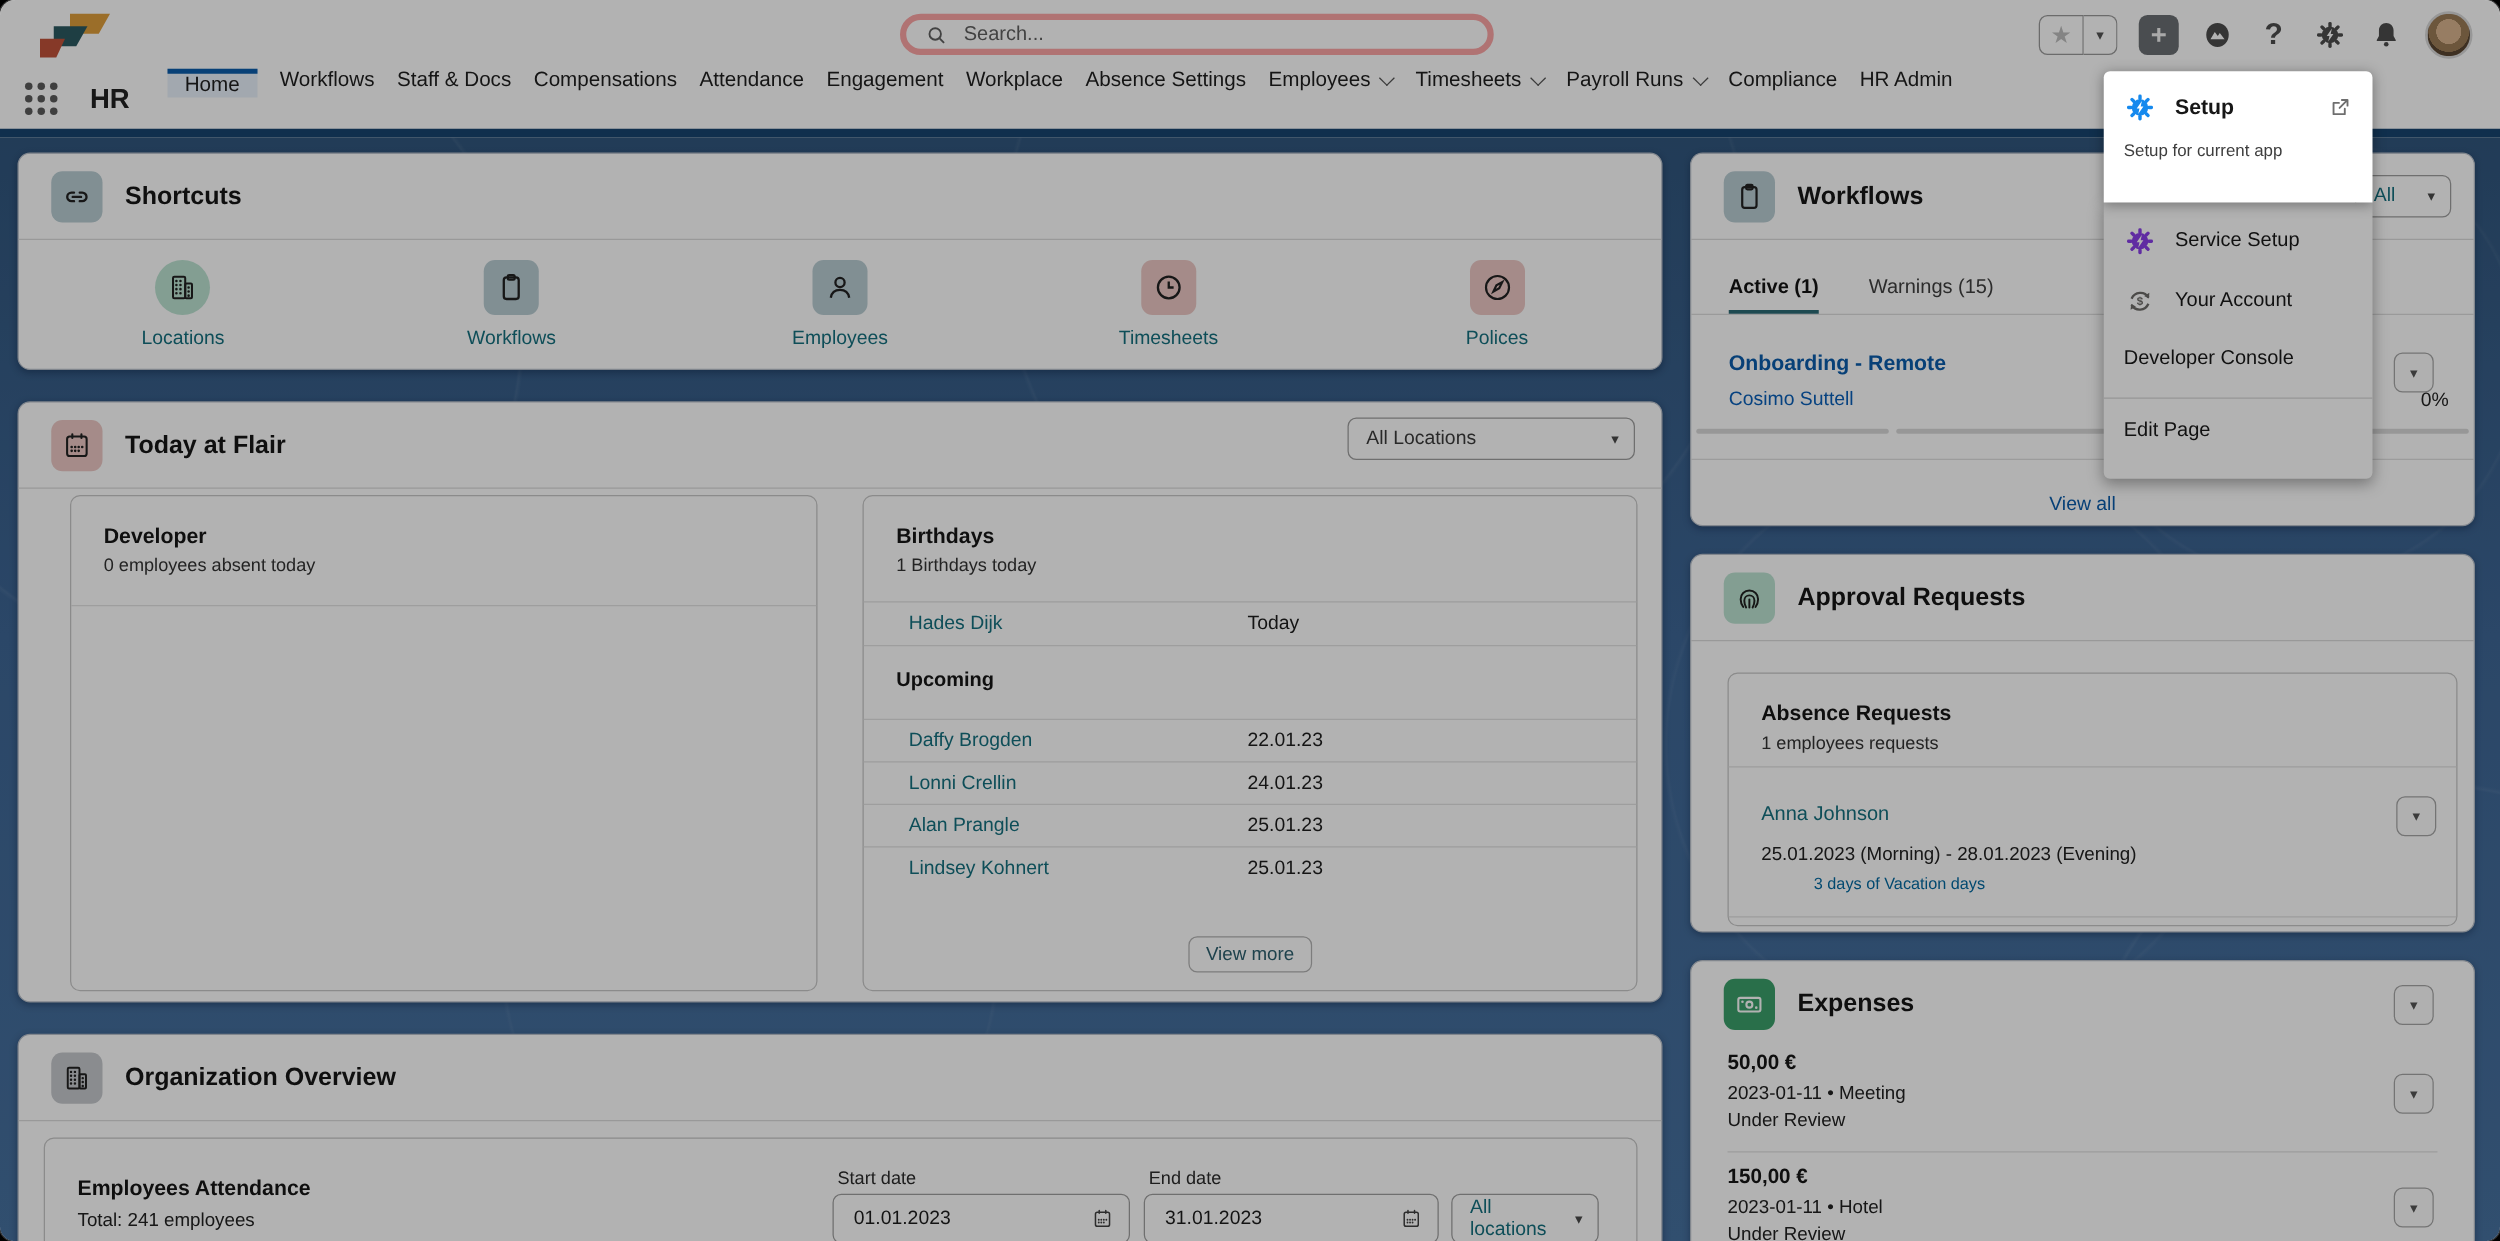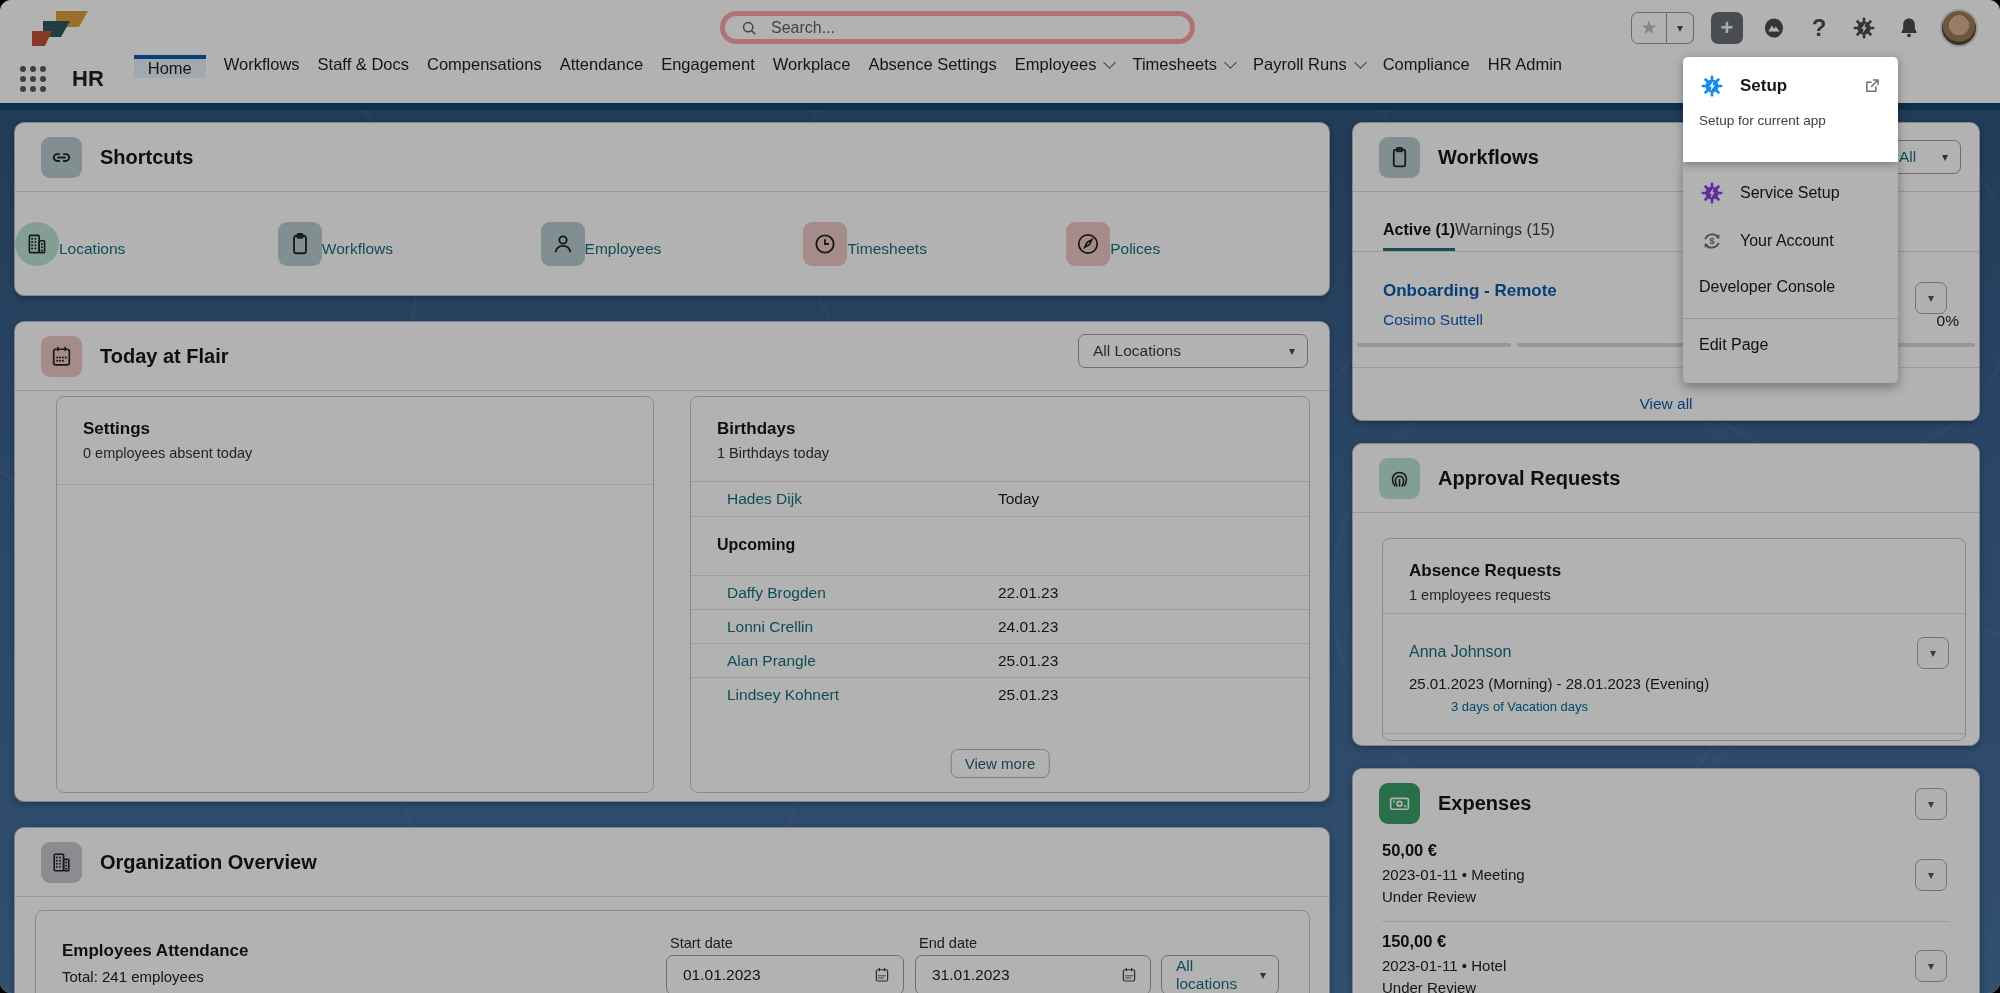--- a/index.html
+++ b/index.html
@@ -56,37 +56,37 @@
   .subcard{position:absolute;background:#fff;border:1px solid #c7c7c7;border-radius:8px;box-sizing:border-box;}
   .divider{position:absolute;left:0;right:0;height:1px;background:#e2e2e2;}
   .sel{position:absolute;height:34px;border:1px solid #9f9f9f;border-radius:7px;background:#fff;display:flex;align-items:center;justify-content:space-between;padding:0 12px 0 14px;box-sizing:border-box;font-size:15.5px;}
   .sel .caret{font-size:12px;color:#4a4a4a;margin-left:10px;}
   .caret-btn{position:absolute;width:30px;height:30px;border:1px solid #a7a7a7;border-radius:7px;background:#fdfdfd;color:#555;font-size:12px;display:flex;align-items:center;justify-content:center;}
   .teal{color:#15707f;}
   .bluelink{color:#0a5fb8;}
 
   
   .sc-items{position:absolute;left:0;top:69px;right:0;bottom:0;display:flex;align-items:center;}
-  .sc-item{flex:1;display:flex;flex-direction:row;align-items:center;}
+  .sc-item{flex:1;display:flex;flex-direction:column;align-items:center;}
   .sc-icon{width:44px;height:44px;border-radius:9px;display:flex;align-items:center;justify-content:center;color:#222;}
   .sc-icon.round{border-radius:50%;}
   .sc-icon svg{width:26px;height:26px;}
   .sc-label{margin-top:10px;font-size:15.5px;}
 
   
   .abs-title,.bd-title{position:absolute;left:26px;top:22px;font-size:17px;font-weight:bold;color:#161616;}
   .abs-sub,.bd-sub{position:absolute;left:26px;top:48px;font-size:14.5px;color:#333;}
   .bd-row{position:absolute;left:0;right:0;height:34px;border-top:1px solid #e2e2e2;font-size:15.5px;}
   .bd-row .nm{position:absolute;left:36px;top:8px;}
   .bd-row .dt{position:absolute;left:307px;top:8px;color:#1d1d1d;}
   .bd-upcoming{position:absolute;left:26px;top:139px;font-size:16px;font-weight:bold;color:#161616;}
   .view-more{position:absolute;left:50%;transform:translateX(-50%);top:352px;border:1px solid #b3b3b3;border-radius:7px;background:#fff;padding:5px 13px;font-size:15px;color:#2c5f6e;font-family:"Liberation Sans",sans-serif;}
 
   
-  .wf-tabs{position:absolute;left:0;top:98px;right:0;height:31px;border-bottom:1px solid #ddd;padding:0 30px;display:flex;box-sizing:border-box;}
+  .wf-tabs{position:absolute;left:0;top:98px;right:0;height:31px;border-bottom:1px solid #ddd;padding:0 30px;display:flex;gap:40px;box-sizing:border-box;}
   .wf-tab{font-size:16px;color:#3f3f3f;padding-bottom:10px;}
   .wf-tab.on{font-weight:bold;color:#141414;border-bottom:3px solid #2c6a75;}
   .wf-entry-title{position:absolute;left:30px;top:158px;font-size:17px;font-weight:bold;}
   .wf-entry-asg{position:absolute;left:30px;top:188px;font-size:15.5px;}
   .wf-pct{position:absolute;right:20px;top:189px;font-size:15.5px;color:#222;}
   .wf-track{position:absolute;left:4px;right:4px;top:220px;height:4px;display:flex;gap:6px;}
   .wf-track i{background:#d9d9d9;height:4px;border-radius:2px;}
   .wf-viewall{position:absolute;left:0;right:0;top:272px;text-align:center;font-size:15.5px;color:#0b5cab;}
 
   
@@ -377,21 +377,21 @@
             </svg>
           </div>
         <div class="card-title">Today at Flair</div>
       </div>
       <div class="sel" style="right:21px;top:12px;width:230px;color:#3c3c3c;">
         <span>All Locations</span>
         <span class="caret">▾</span>
       </div>
 
       <div class="subcard" style="left:41px;top:74px;width:598px;height:397px;">
-        <div class="abs-title">Settings</div>
+        <div class="abs-title">Developer</div>
         <div class="abs-sub">0 employees absent today</div>
         <div class="divider" style="top:87px;"></div>
       </div>
 
       <div class="subcard" style="left:675px;top:74px;width:620px;height:397px;">
         <div class="bd-title">Birthdays</div>
         <div class="bd-sub">1 Birthdays today</div>
         <div class="bd-row" style="top:84px;border-bottom:1px solid #e2e2e2;">
           <span class="nm teal">Hades Dijk</span>
           <span class="dt">Today</span>

